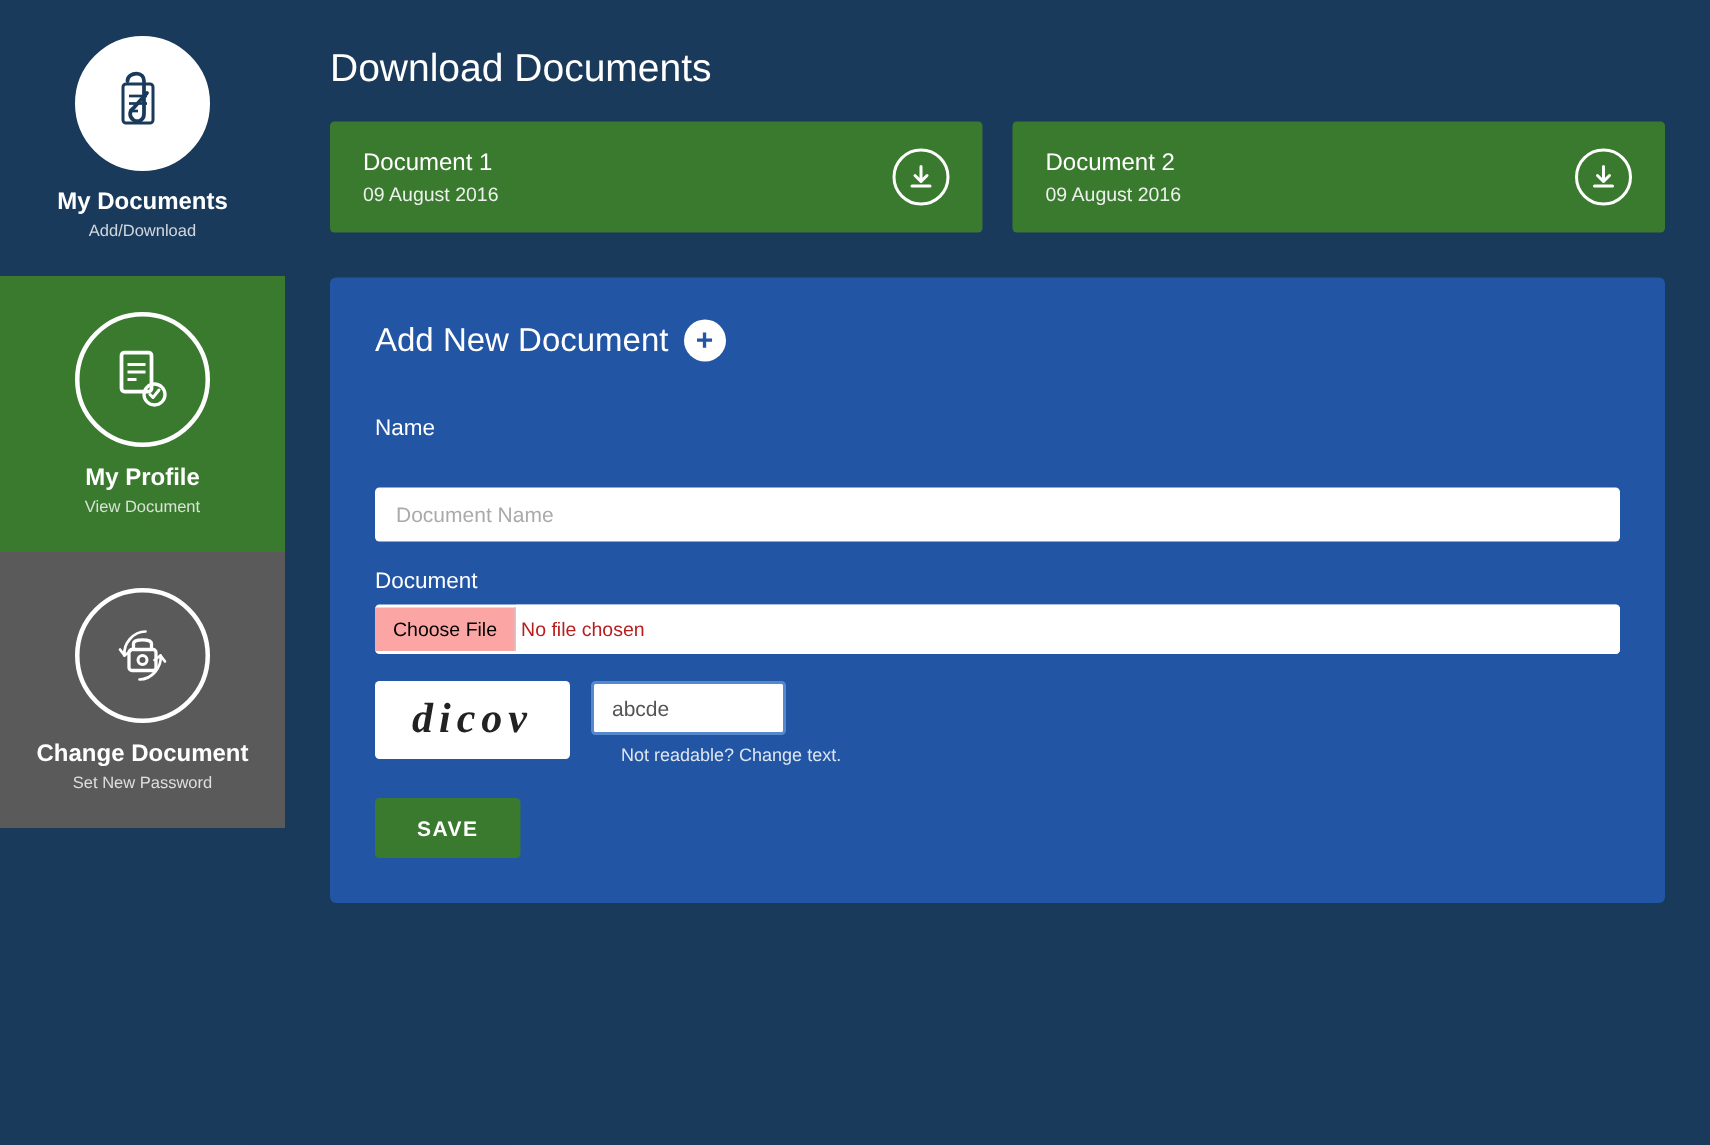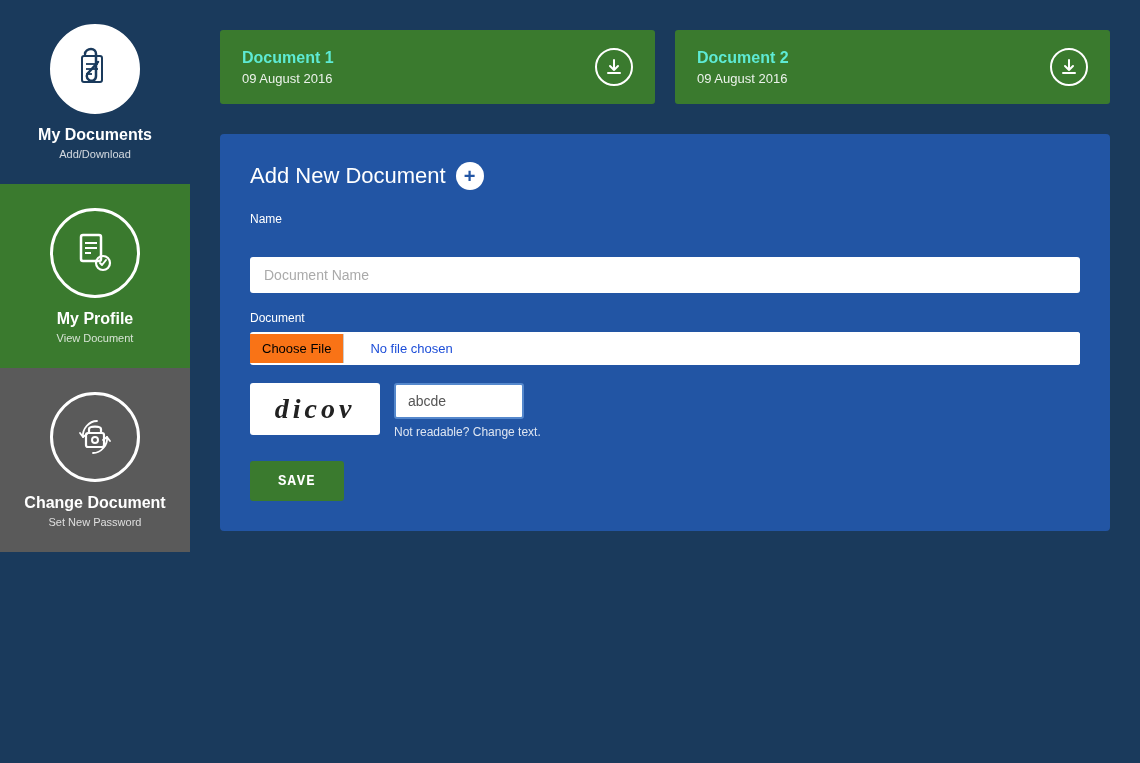--- a/index.html
+++ b/index.html
@@ -95,23 +95,23 @@
       flex: 1;
       display: flex;
       align-items: center;
       justify-content: space-between;
       padding: 18px 22px;
       border-radius: 3px;
       cursor: pointer;
     }
 
     .doc-card-info .doc-name {
-      color: #5eead4;
+      color: #ffffff;
       font-size: 16px;
-      font-weight: 700;
+      font-weight: 400;
     }
 
     .doc-card-info .doc-date {
       color: rgba(255,255,255,0.9);
       font-size: 13px;
       margin-top: 4px;
     }
 
     .download-icon {
       width: 38px;
@@ -129,21 +129,21 @@
     .add-doc-panel {
       background: #2255a4;
       border-radius: 4px;
       padding: 28px 30px 30px 30px;
     }
 
     .add-doc-header {
       display: flex;
       align-items: center;
       gap: 10px;
-      margin-bottom: 22px;
+      margin-bottom: 36px;
     }
 
     .add-doc-title {
       color: white;
       font-size: 22px;
       font-weight: 400;
     }
 
     .plus-icon {
       width: 28px;
@@ -158,21 +158,21 @@
       font-weight: 700;
       line-height: 1;
     }
 
     .form-group {
       margin-bottom: 18px;
     }
 
     .form-label {
       color: white;
-      font-size: 12px;
+      font-size: 15px;
       margin-bottom: 7px;
       display: block;
     }
 
     .form-input {
       width: 100%;
       padding: 10px 14px;
       border: none;
       border-radius: 3px;
       font-size: 14px;
@@ -187,33 +187,33 @@
 
     .file-input-wrapper {
       display: flex;
       align-items: center;
       background: white;
       border-radius: 3px;
       overflow: hidden;
     }
 
     .choose-file-btn {
-      background: #f97316;
+      background: #fca5a5;
       border: none;
       padding: 7px 12px;
       font-size: 13px;
       cursor: pointer;
       border-right: 1px solid #ccc;
       white-space: nowrap;
     }
 
     .file-name-display {
-      padding: 9px 26px;
+      padding: 9px 3px;
       font-size: 13px;
-      color: #1d4ed8;
+      color: #b91c1c;
       background: white;
       flex: 1;
     }
 
     .captcha-row {
       display: flex;
       align-items: flex-start;
       gap: 14px;
       margin-bottom: 22px;
     }
@@ -244,33 +244,33 @@
       border-radius: 3px;
       padding: 8px 12px;
       font-size: 14px;
       width: 130px;
       color: #555;
     }
 
     .captcha-hint {
       color: rgba(255,255,255,0.85);
       font-size: 12px;
+      margin-left: 20px;
     }
 
     .save-btn {
       background: #3a7a2e;
       color: white;
       border: none;
       padding: 12px 28px;
       font-size: 14px;
       font-weight: 700;
       letter-spacing: 1px;
       border-radius: 3px;
       cursor: pointer;
-      font-family: Liberation Mono, monospace;
     }
   </style>
 </head>
 <body>
 
 <aside class="sidebar">
 
   <div class="sidebar-item">
     <div class="icon-circle">
   <svg width="50" height="50" viewBox="0 0 50 50" fill="none">
@@ -314,20 +314,21 @@
       </svg>
     </div>
     <span class="item-title">Change Document</span>
     <span class="item-subtitle">Set New Password</span>
   </div>
 
 </aside>
 
 <main class="main">
 
+  <h1 class="page-title">Download Documents</h1>
 
   <div class="doc-cards">
 
     <div class="doc-card">
       <div class="doc-card-info">
         <div class="doc-name">Document 1</div>
         <div class="doc-date">09 August 2016</div>
       </div>
       <div class="download-icon">
         <svg width="20" height="20" viewBox="0 0 20 20" fill="none">

